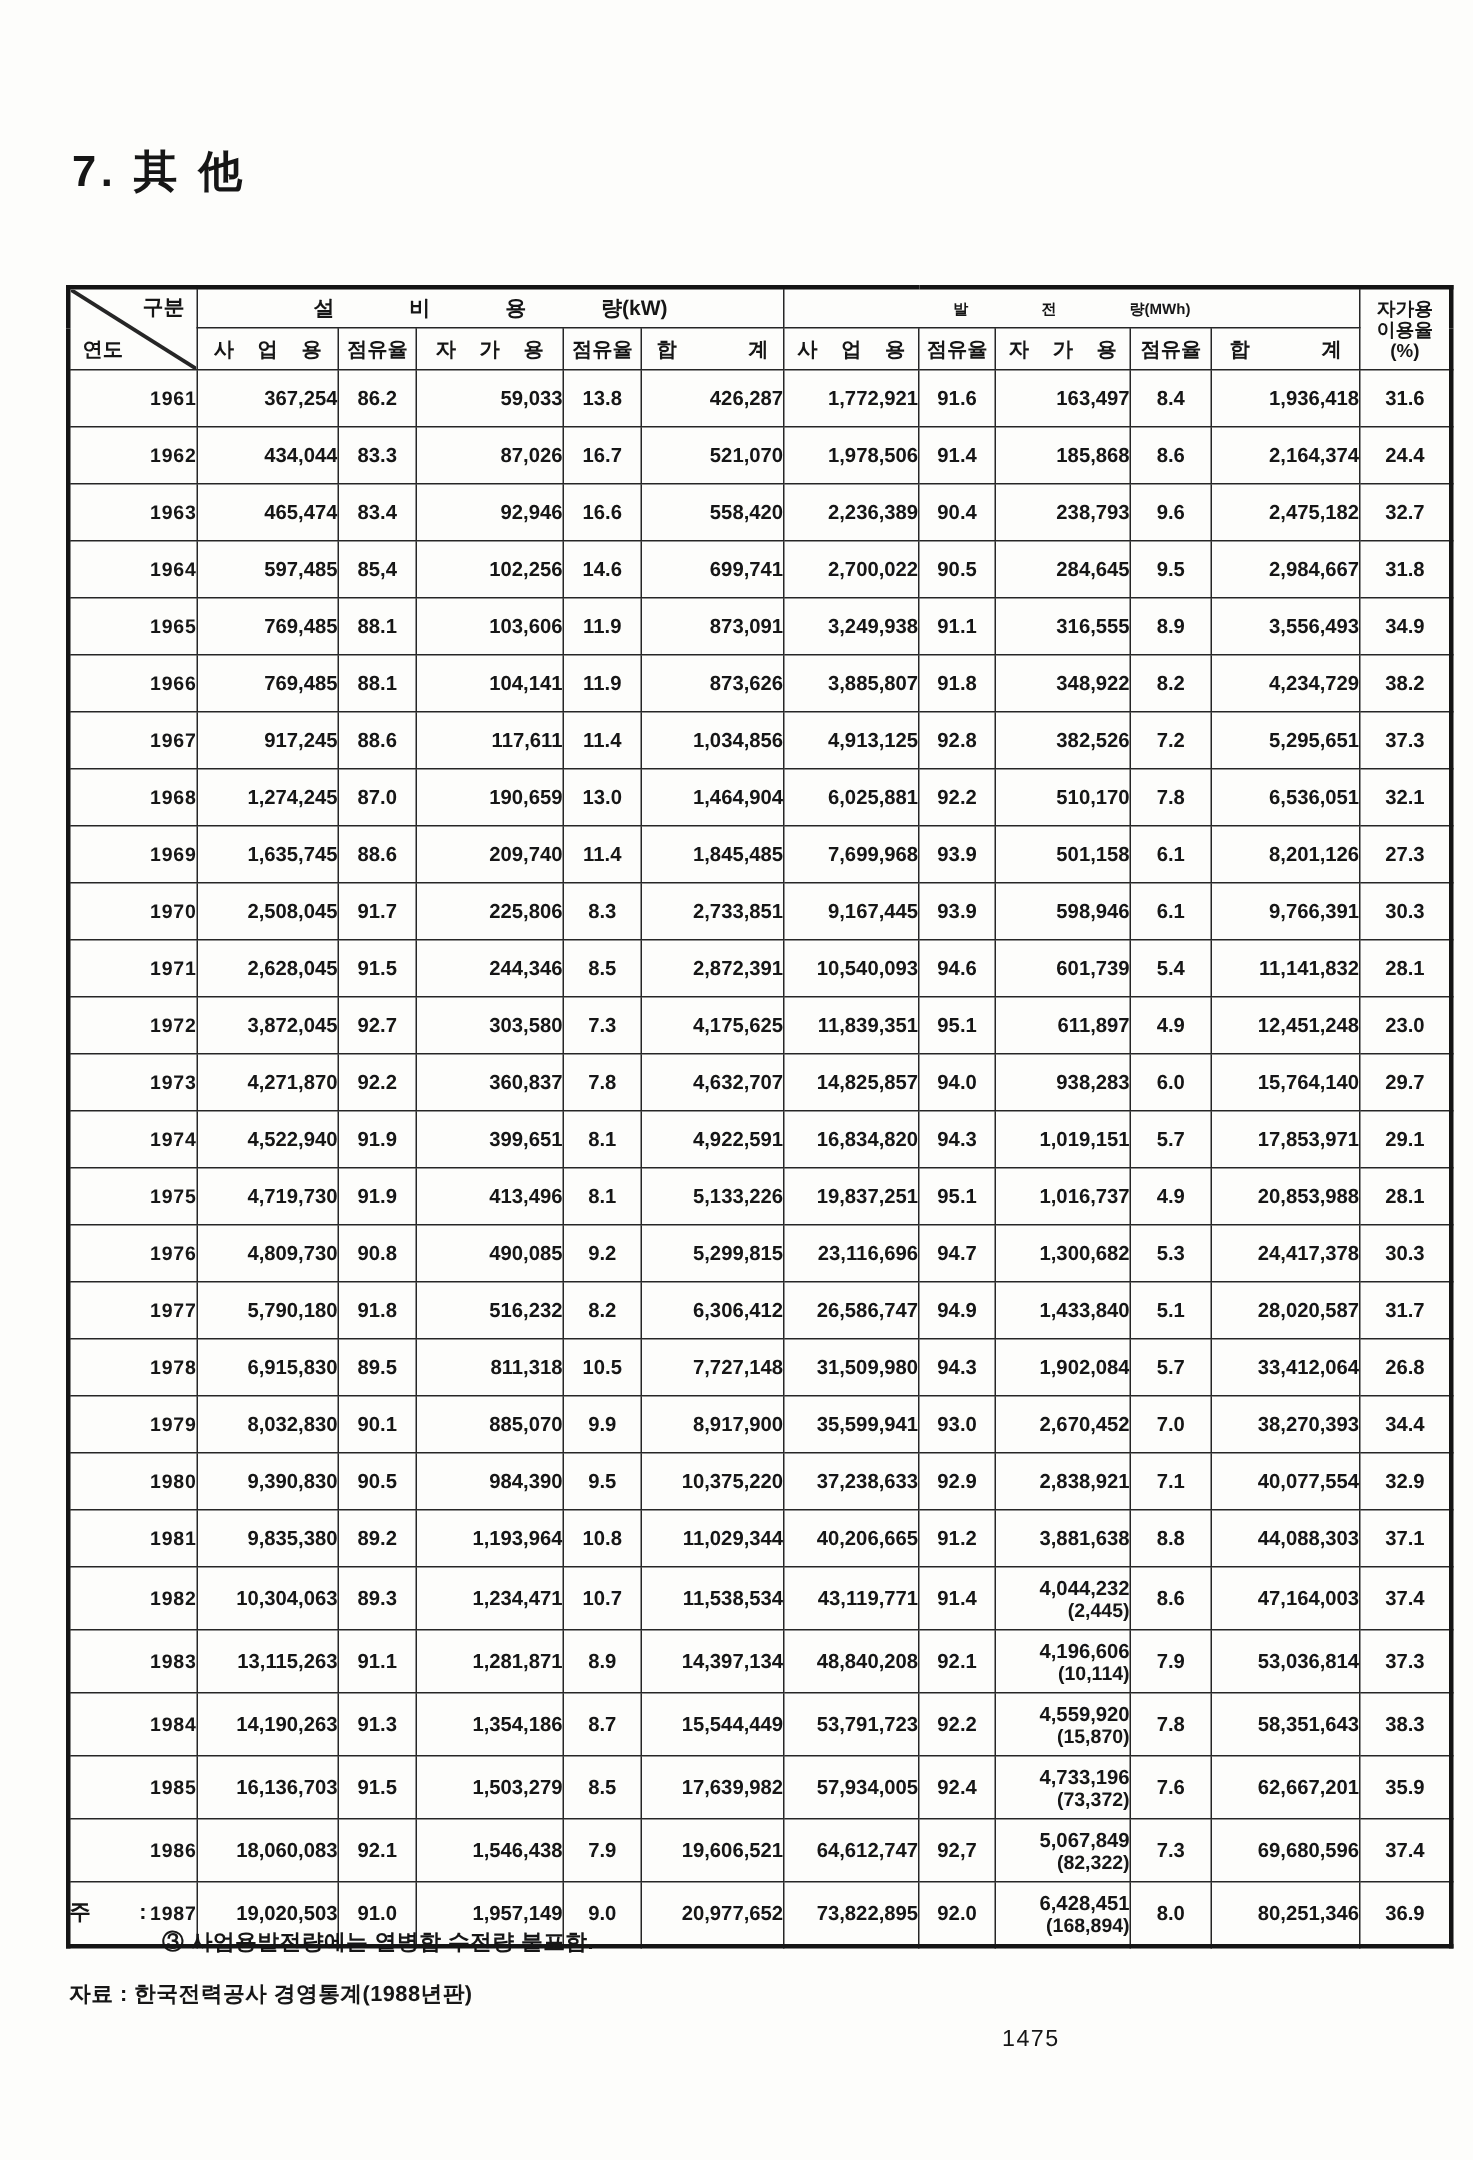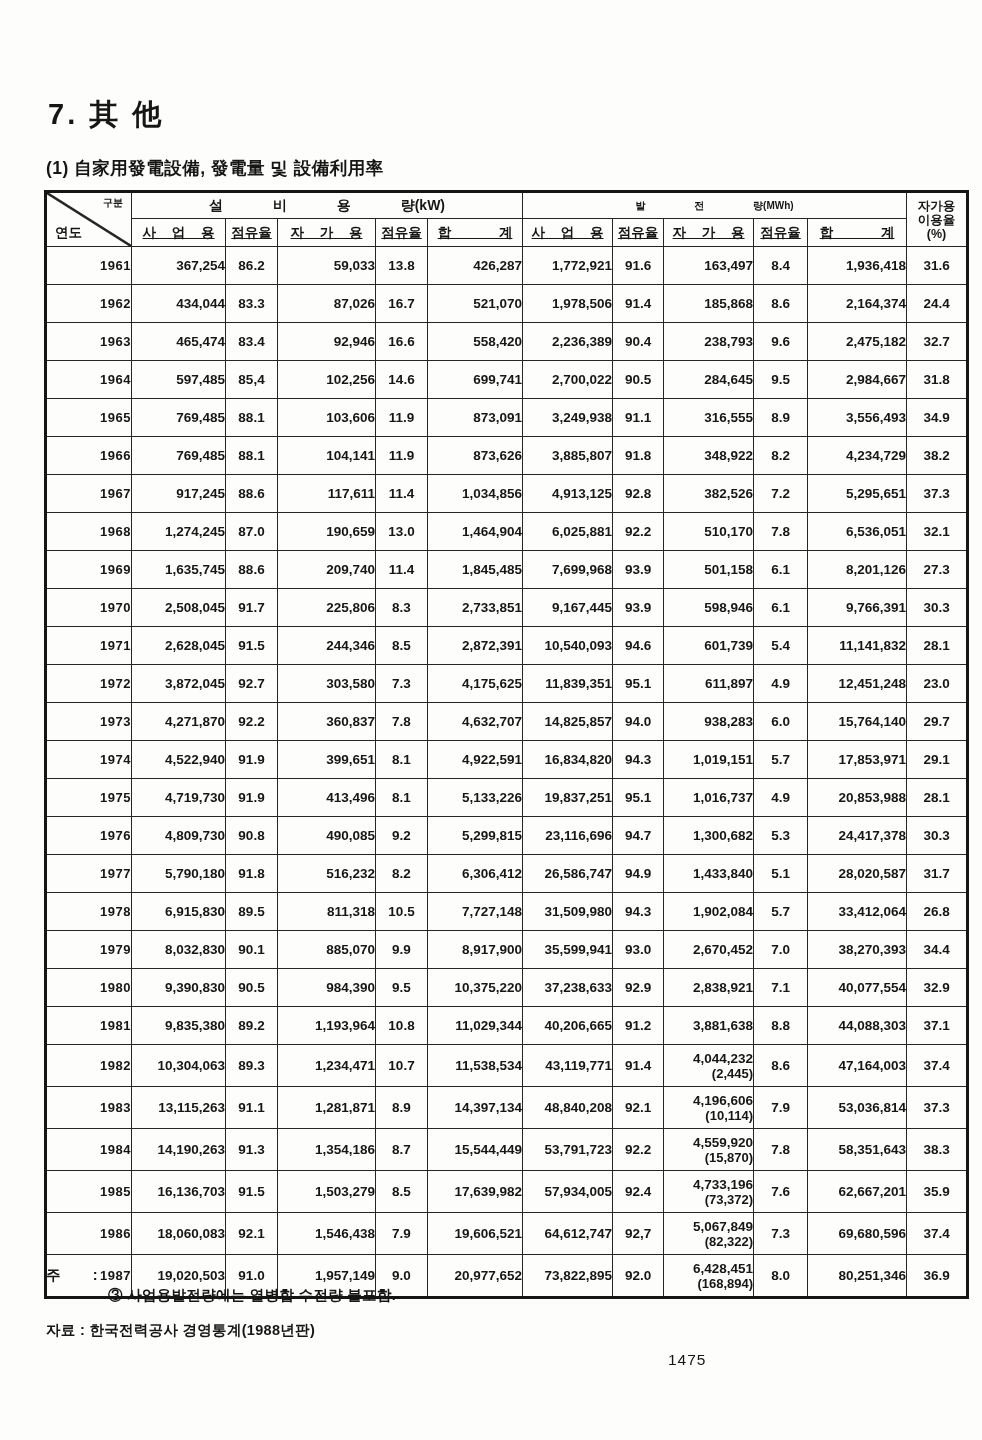--- a/index.html
+++ b/index.html
@@ -20,25 +20,25 @@
     position:absolute; left:44px; top:190px; width:922px;
     border-collapse:collapse; table-layout:fixed;
     border:3px solid #151515;
     font-size:13.5px; font-weight:600;
   }
   table.stats th, table.stats td {
     border:1.5px solid #262626; padding:0; vertical-align:middle;
     font-weight:600; overflow:hidden;
   }
   thead tr.grp th { height:25px; }
-  thead tr.sub th { height:27px;text-decoration:underline; }
+  thead tr.sub th { height:27px; }
   
   td.corner { position:relative; }
   td.corner svg { position:absolute; left:0; top:0; width:100%; height:100%; }
-  .corner-top { position:absolute; top:3px; right:8px; font-size:10px; }
+  .corner-top { position:absolute; top:3px; right:8px; font-size:14px; }
   .corner-bottom { position:absolute; bottom:4px; left:8px; font-size:13.5px; }
   th.gkw  { text-align:center; word-spacing:46px; font-size:14px; }
   th.gmwh { text-align:center; word-spacing:46px; font-size:10px; }
   th.utilhead { font-size:12.5px; line-height:14px; text-align:center; }
   th.s3  { text-align:center; word-spacing:12px; }
   th.pcth{ text-align:center; }
   th.tot { text-align:center; word-spacing:44px; }
   tbody td { height:37px; }
   tbody tr.tall td { height:41px; }
   td.year { text-align:right; font-size:13px; letter-spacing:0.5px; }
@@ -57,21 +57,20 @@
   .note-indent { padding-left:62px; }
   .note-source { margin-top:16px; }
   .pagenum { position:absolute; left:668px; top:1351px; font-size:15.5px; letter-spacing:1px; }
 </style>
 </head>
 <body>
 
 <div class="page">
 
   <h1 class="title">7. 其 他</h1>
-  <h2 class="subtitle">(1) 自家用發電設備, 發電量 및 設備利用率</h2>
 
   <table class="stats">
     <colgroup>
       <col style="width:86px">
         <col style="width:94px">
         <col style="width:52px">
         <col style="width:98px">
       <col style="width:52px">
         <col style="width:95px">
         <col style="width:90px">

